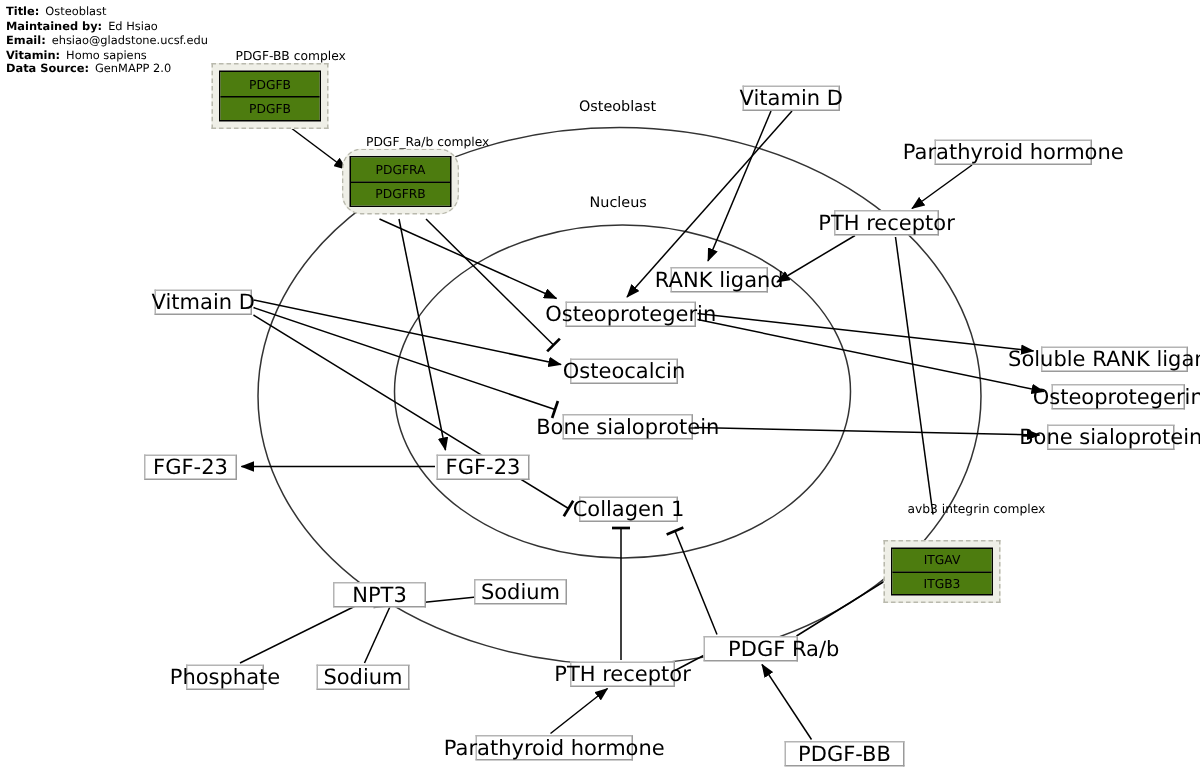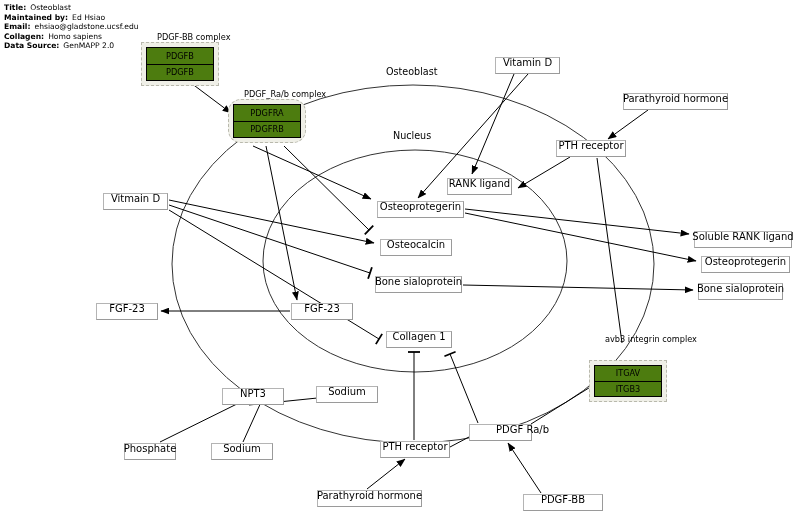--- a/index.html
+++ b/index.html
@@ -39,24 +39,24 @@
   }
   
   .node {
     position: absolute;
     box-sizing: border-box;
     background: #ffffff;
     border: 1px solid #9a9a9a;
     border-top-color: #b4b4b4;
     border-left-color: #b4b4b4;
     color: #000000;
-    font-size: 10px;
+    font-size: 14px;
     line-height: 1;
     display: flex;
-    align-items: flex-start;
+    align-items: center;
     justify-content: center;
     text-align: center;
     white-space: nowrap;
     z-index: 5;
   }
   
   .complex {
     position: absolute;
     box-sizing: border-box;
     background: #efefe7;
@@ -102,21 +102,21 @@
 </style>
 </head>
 <body>
 
 <div id="canvas">
 
   <div id="info">
       <div class="row"><span class="k">Title:</span><span class="v">Osteoblast</span></div>
       <div class="row"><span class="k">Maintained by:</span><span class="v">Ed Hsiao</span></div>
       <div class="row"><span class="k">Email:</span><span class="v">ehsiao@gladstone.ucsf.edu</span></div>
-      <div class="row"><span class="k">Collagen:</span><span class="v">Homo sapiens</span></div>
+      <div class="row"><span class="k">Vitamin:</span><span class="v">Homo sapiens</span></div>
       <div class="row"><span class="k">Data Source:</span><span class="v">GenMAPP 2.0</span></div>
     </div>
 
   <div id="compartment-labels">
       <div class="compartment-label" style="left: 386px; top: 66px;">Osteoblast</div>
       <div class="compartment-label" style="left: 393px; top: 130px;">Nucleus</div>
     </div>
 
   <svg id="wires" viewBox="0 0 800 521" xmlns="http://www.w3.org/2000/svg">
     <defs>

